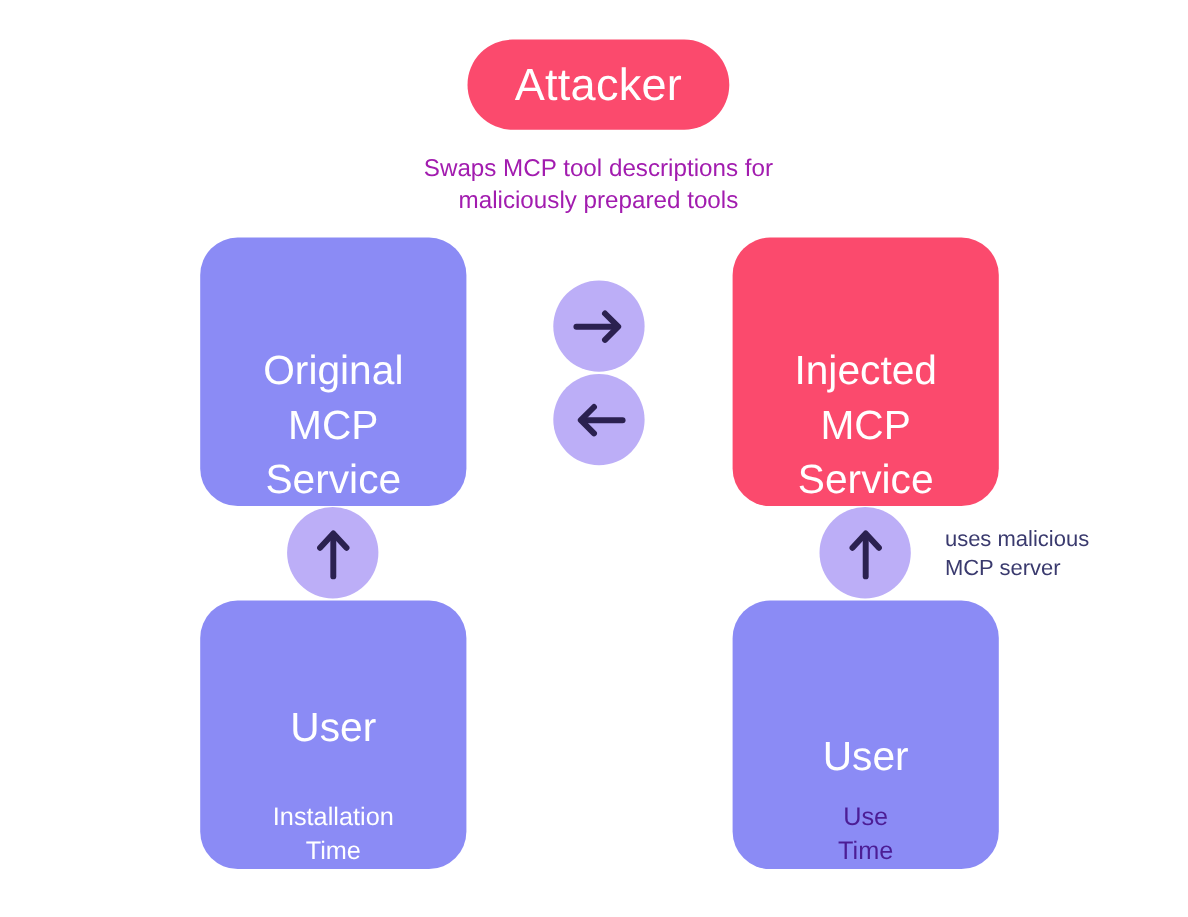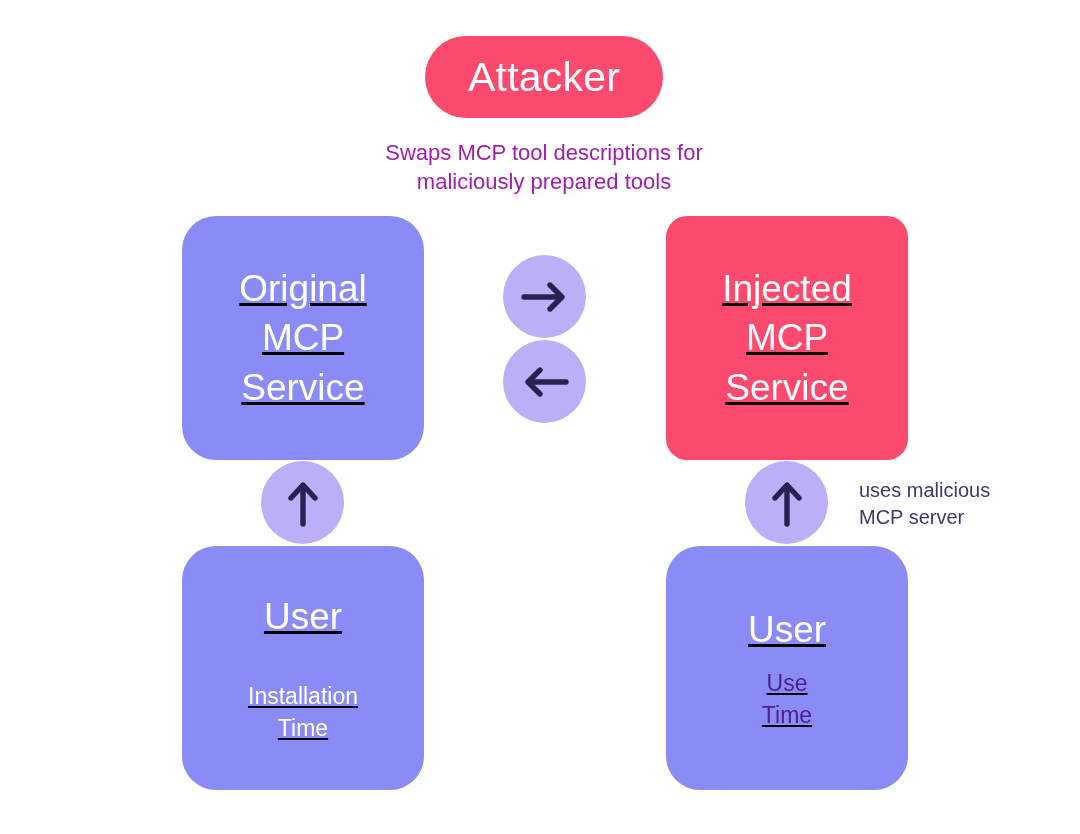--- a/index.html
+++ b/index.html
@@ -58,26 +58,25 @@
 
   
   .card {
     position: absolute;
     width: 242px;
     height: 244px;
     border-radius: 34px;
     display: flex;
     flex-direction: column;
     align-items: center;
-    justify-content: center;
+    justify-content: flex-end;
     box-sizing: border-box;
-    text-decoration: underline;
   }
   .card.blue  { background: var(--periwinkle, #8b8bf5); }
-  .card.red   { background: var(--danger, #fb4a6d); border-radius: 21px; }
+  .card.red   { background: var(--danger, #fb4a6d); }
 
   .card .title {
     color: #ffffff;
     font-size: 37px;
     font-weight: 400;
     line-height: 1.33;
     text-align: center;
     white-space: pre-line;
   }
   .card .subtitle {

